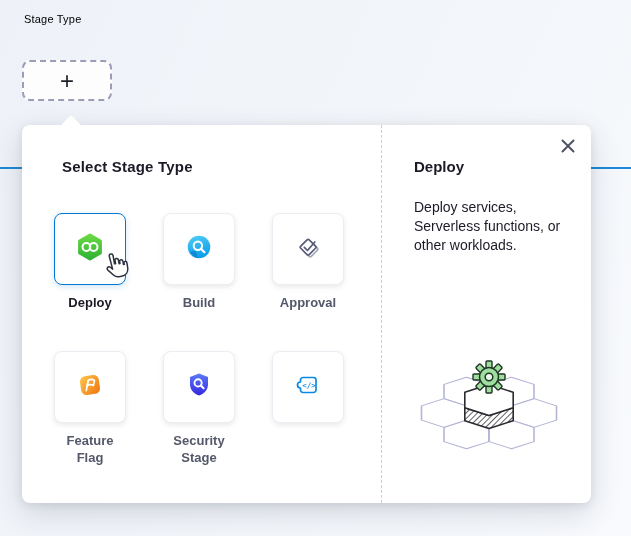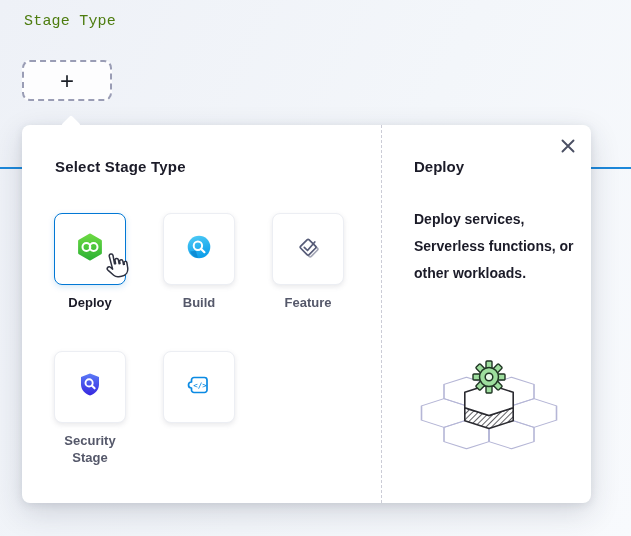--- a/index.html
+++ b/index.html
@@ -2,52 +2,52 @@
 <html><head>
 <meta charset="utf-8">
 <style>
   html,body { margin:0; padding:0; }
   body {
     width:631px; height:536px; position:relative; overflow:hidden;
     font-family:"Liberation Sans","DejaVu Sans",sans-serif;
     background:linear-gradient(115deg,#eef1f7 0%,#f3f6fa 55%,#f8fafd 100%);
   }
   .connector-line { position:absolute; left:0; top:167px; width:631px; height:2px; background:#1d88da; z-index:0; }
-  .stage-type-label { position:absolute; left:24px; top:13px; font-size:15px; color:#4d7c0f; font-weight:500; letter-spacing:.2px;font-family:Liberation Mono, monospace; }
+  .stage-type-label { position:absolute; left:24px; top:13px; font-size:11px; color:#000000; font-weight:500; letter-spacing:.2px; }
   .plus-button {
     position:absolute; left:22px; top:60px; width:90px; height:41px; box-sizing:border-box;
     border:2px dashed #9a9db5; border-radius:8px; background:#fdfdfe;
     display:flex; align-items:center; justify-content:center;
     font-size:24px; font-weight:300; color:#1b1f27; cursor:pointer; z-index:1;
   }
   .popover {
     position:absolute; left:22px; top:125px; width:569px; height:378px;
     background:#ffffff; border-radius:8px; z-index:2;
     box-shadow:0 10px 30px rgba(40,45,70,.16), 0 2px 8px rgba(40,45,70,.10);
   }
   .caret { position:absolute; left:42px; top:-7px; width:14px; height:14px; background:#fff; transform:rotate(45deg); border-radius:2px; }
-  .popover-title { position:absolute; left:33px; top:33px; margin:0; font-size:15px; font-weight:700; color:#1b1b28; letter-spacing:.2px; }
+  .popover-title { position:absolute; left:40px; top:33px; margin:0; font-size:15px; font-weight:700; color:#1b1b28; letter-spacing:.2px; }
   .cards-grid {
     position:absolute; left:32px; top:88px;
     display:grid; grid-template-columns:repeat(3,72px); column-gap:37px; row-gap:40px;
   }
   .stage-cell { display:flex; flex-direction:column; align-items:center; }
   .stage-card {
     width:72px; height:72px; box-sizing:border-box; background:#fff; border-radius:8px;
     border:1px solid #eceef3; box-shadow:0 2px 5px rgba(96,97,112,.14);
     display:flex; align-items:center; justify-content:center; cursor:pointer;
   }
   .stage-card.selected { border:1.5px solid #0278d5; box-shadow:0 2px 6px rgba(2,120,213,.18); }
   .stage-label { margin-top:9px; font-size:13px; line-height:17px; color:#55586a; text-align:center;font-weight:bold; }
   .stage-label.selected { color:#1b1b28; font-weight:700; }
   .divider { position:absolute; left:359px; top:0; bottom:0; width:0; border-left:1px dashed #cbccd6; }
   .close-btn { position:absolute; top:12px; right:13px; width:20px; height:20px; display:flex; align-items:center; justify-content:center; cursor:pointer; background:none; border:none; padding:0; }
   .detail { position:absolute; left:392px; top:0; width:185px; }
   .detail-title { margin:33px 0 0 0; font-size:15px; font-weight:700; color:#1b1b28; }
-  .detail-desc { margin:31px 0 0 0; font-size:14px; line-height:27px; color:#1b1b28; width:162px;font-weight:bold; }
+  .detail-desc { margin:23px 0 0 0; font-size:14px; line-height:19px; color:#1b1b28; width:162px; }
   .illustration { position:absolute; left:380px; top:210px; }
   .cursor-hand { position:absolute; left:101px; top:252px; z-index:3; transform:rotate(-10deg); pointer-events:none; }
 </style>
 </head>
 <body>
 
 <div class="connector-line"></div>
 
 <div class="stage-type-label">Stage Type</div>
 
@@ -106,23 +106,41 @@
         <span>
           <svg width="32" height="32" viewBox="0 0 32 32">
             <g fill="none" stroke="#575c78" stroke-width="1.7" stroke-linejoin="round" stroke-linecap="round">
               <rect x="12.4" y="12.4" width="11.6" height="11.6" rx="1.5" transform="rotate(45 18.2 18.2)" opacity="0.55"></rect>
               <rect x="10.2" y="10.2" width="11.9" height="11.9" rx="1.5" transform="rotate(45 16.1 16.1)" fill="#ffffff"></rect>
               <path d="M12.3 16.3 l3.2 3.2 7.3-8.5"></path>
             </g>
           </svg>
         </span>
       </div>
-      <div class="stage-label">Feature</div>
-    </div>
-
+      <div class="stage-label">Approval</div>
+    </div>
+
+    <div class="stage-cell">
+      <div class="stage-card">
+        <span>
+          <svg width="32" height="32" viewBox="0 0 32 32">
+            <defs>
+                <linearGradient id="gFlag" x1="0" y1="0" x2="1" y2="1">
+              <stop offset="0" stop-color="#ffc84d"></stop>
+                  <stop offset="1" stop-color="#ee7410"></stop>
+            </linearGradient>
+              </defs>
+            <rect x="6.5" y="6.5" width="19" height="19" rx="5.5" fill="url(#gFlag)" transform="rotate(-8 16 16)"></rect>
+            <path d="M12.3 21.6 L14.2 11.4" stroke="#ffffff" stroke-width="1.6" fill="none" stroke-linecap="round"></path>
+            <path d="M14.2 11.7 c2.2-1.7 4.3-1.6 6.3-.2 l-1.1 5.2 c-2-1.4-4.1-1.5-6.3.2 z" fill="none" stroke="#ffffff" stroke-width="1.6" stroke-linejoin="round"></path>
+          </svg>
+        </span>
+      </div>
+      <div class="stage-label">Feature Flag</div>
+    </div>
 
     <div class="stage-cell">
       <div class="stage-card">
         <span>
           <svg width="32" height="32" viewBox="0 0 32 32">
             <defs>
                 <linearGradient id="gSec" x1="0" y1="0" x2="0" y2="1">
               <stop offset="0" stop-color="#5b7bf7"></stop>
                   <stop offset="1" stop-color="#3627df"></stop>
             </linearGradient>

